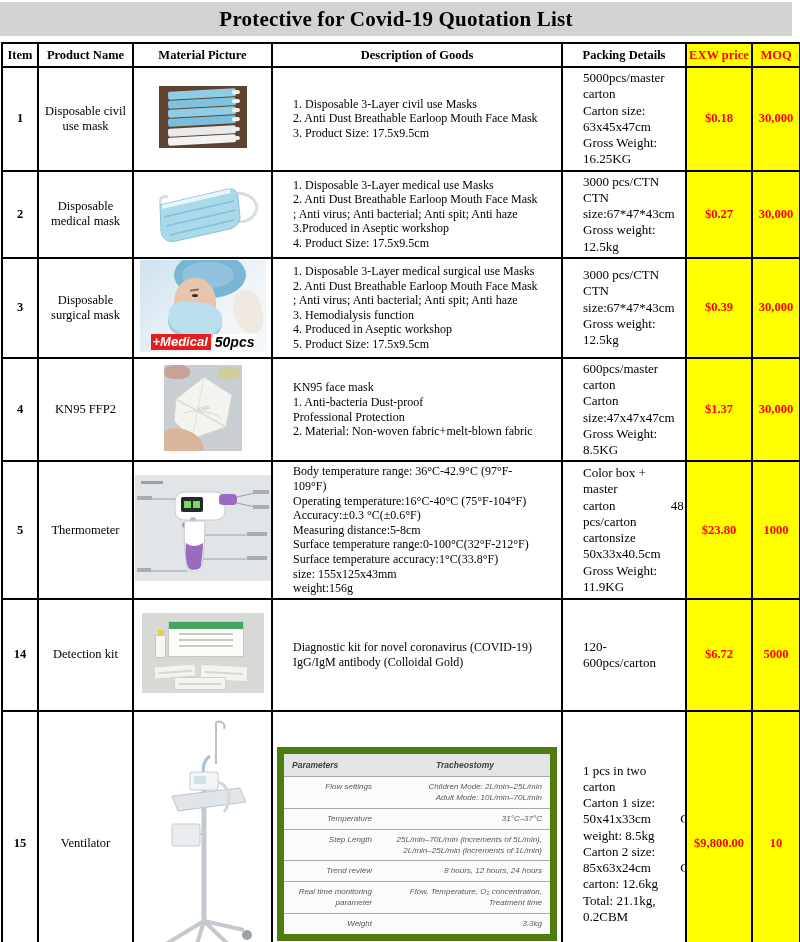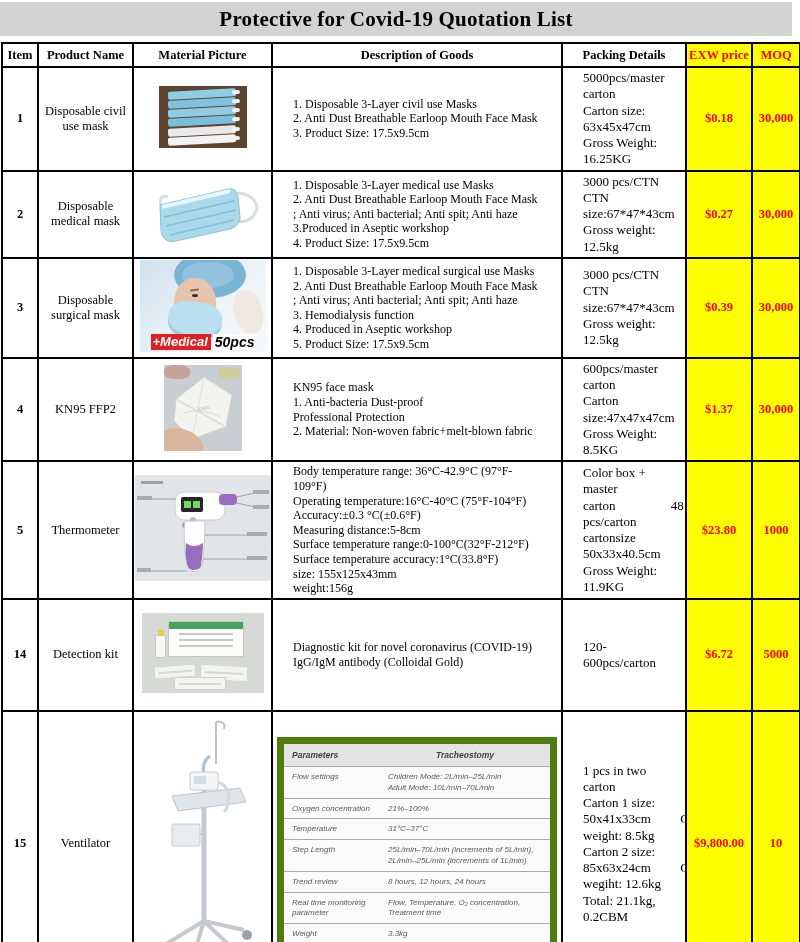--- a/index.html
+++ b/index.html
@@ -72,21 +72,21 @@
   .pic-kit .pouch::after { content:""; position:absolute; left:8%; top:45%; width:84%; height:2px; background:#d8d8d3; }
 
   
   .pic-vent { width:118px; height:252px; background:#fff; }
 
   
   .spec-wrap { background:#fbfbfb; border:7px solid #4d7c0f; margin:2px 2px;font-style:italic; }
   table.spec { width:100%; border-collapse:collapse; font-family:"Liberation Sans",sans-serif; color:#58595b; table-layout:fixed; }
   table.spec th { border:none; background:#e4e4e4; color:#404041; font-size:8.5px; font-weight:bold; padding:6px 8px; text-align:left; }
   table.spec th.cdesc { text-align:center; }
-  table.spec td { border:none; border-top:1px solid #ababab; font-size:8px; padding:5px 8px 4px 8px; vertical-align:top; line-height:1.35; }
+  table.spec td { border:none; border-top:1px solid #ababab; font-size:8px; padding:5px 8px 4px 8px; vertical-align:top; line-height:1.35;text-align:right; }
   table.spec col.cp { width:96px; }
 
   
   .terms-band { background:#c5d9f1; border-top:2px solid #000; padding:1px 4px 2px 4px; margin-top:0; }
   .terms-band .th { font-size:13px; font-weight:bold; color:#000; }
 
   .dline {  }
 </style>
 </head>
 <body>
@@ -359,26 +359,20 @@
               </thead>
               <tbody>
                 <tr>
                     <td>Flow settings</td>
                     <td>
                       <div class="dline">Children Mode: 2L/min–25L/min</div>
                       <div class="dline">Adult Mode: 10L/min–70L/min</div>
                     </td>
                   </tr>
                 <tr>
-                    <td>Oxygen concentration</td>
-                    <td>
-                      <div class="dline">21%–100%</div>
-                    </td>
-                  </tr>
-                <tr>
                     <td>Temperature</td>
                     <td>
                       <div class="dline">31°C–37°C</div>
                     </td>
                   </tr>
                 <tr>
                     <td>Step Length</td>
                     <td>
                       <div class="dline">25L/min–70L/min (increments of 5L/min), 2L/min–25L/min (increments of 1L/min)</div>
                     </td>
@@ -405,21 +399,21 @@
             </table>
           </div>
         </td>
         <td class="c-pack">
             <div class="dline">1 pcs in two carton</div>
             <div class="dline">Carton 1 size:</div>
             <div class="dline">50x41x33cm&nbsp;&nbsp;&nbsp;&nbsp;&nbsp;&nbsp;&nbsp;&nbsp;&nbsp;Gross</div>
             <div class="dline">weight: 8.5kg</div>
             <div class="dline">Carton 2 size:</div>
             <div class="dline">85x63x24cm&nbsp;&nbsp;&nbsp;&nbsp;&nbsp;&nbsp;&nbsp;&nbsp;&nbsp;Gross</div>
-            <div class="dline">wegiht: 12.6kg</div>
+            <div class="dline">carton: 12.6kg</div>
             <div class="dline">Total: 21.1kg, 0.2CBM</div>
           </td>
         <td class="c-price hl">$9,800.00</td>
         <td class="c-moq hl">10</td>
       </tr>
 
     </tbody>
   </table>
 
   <div class="terms-band">

